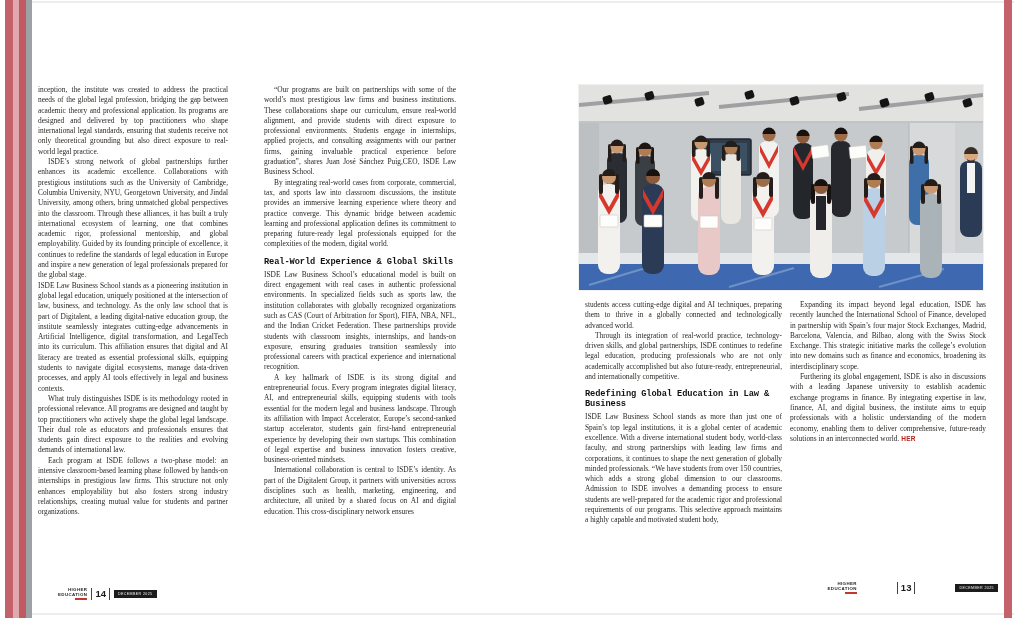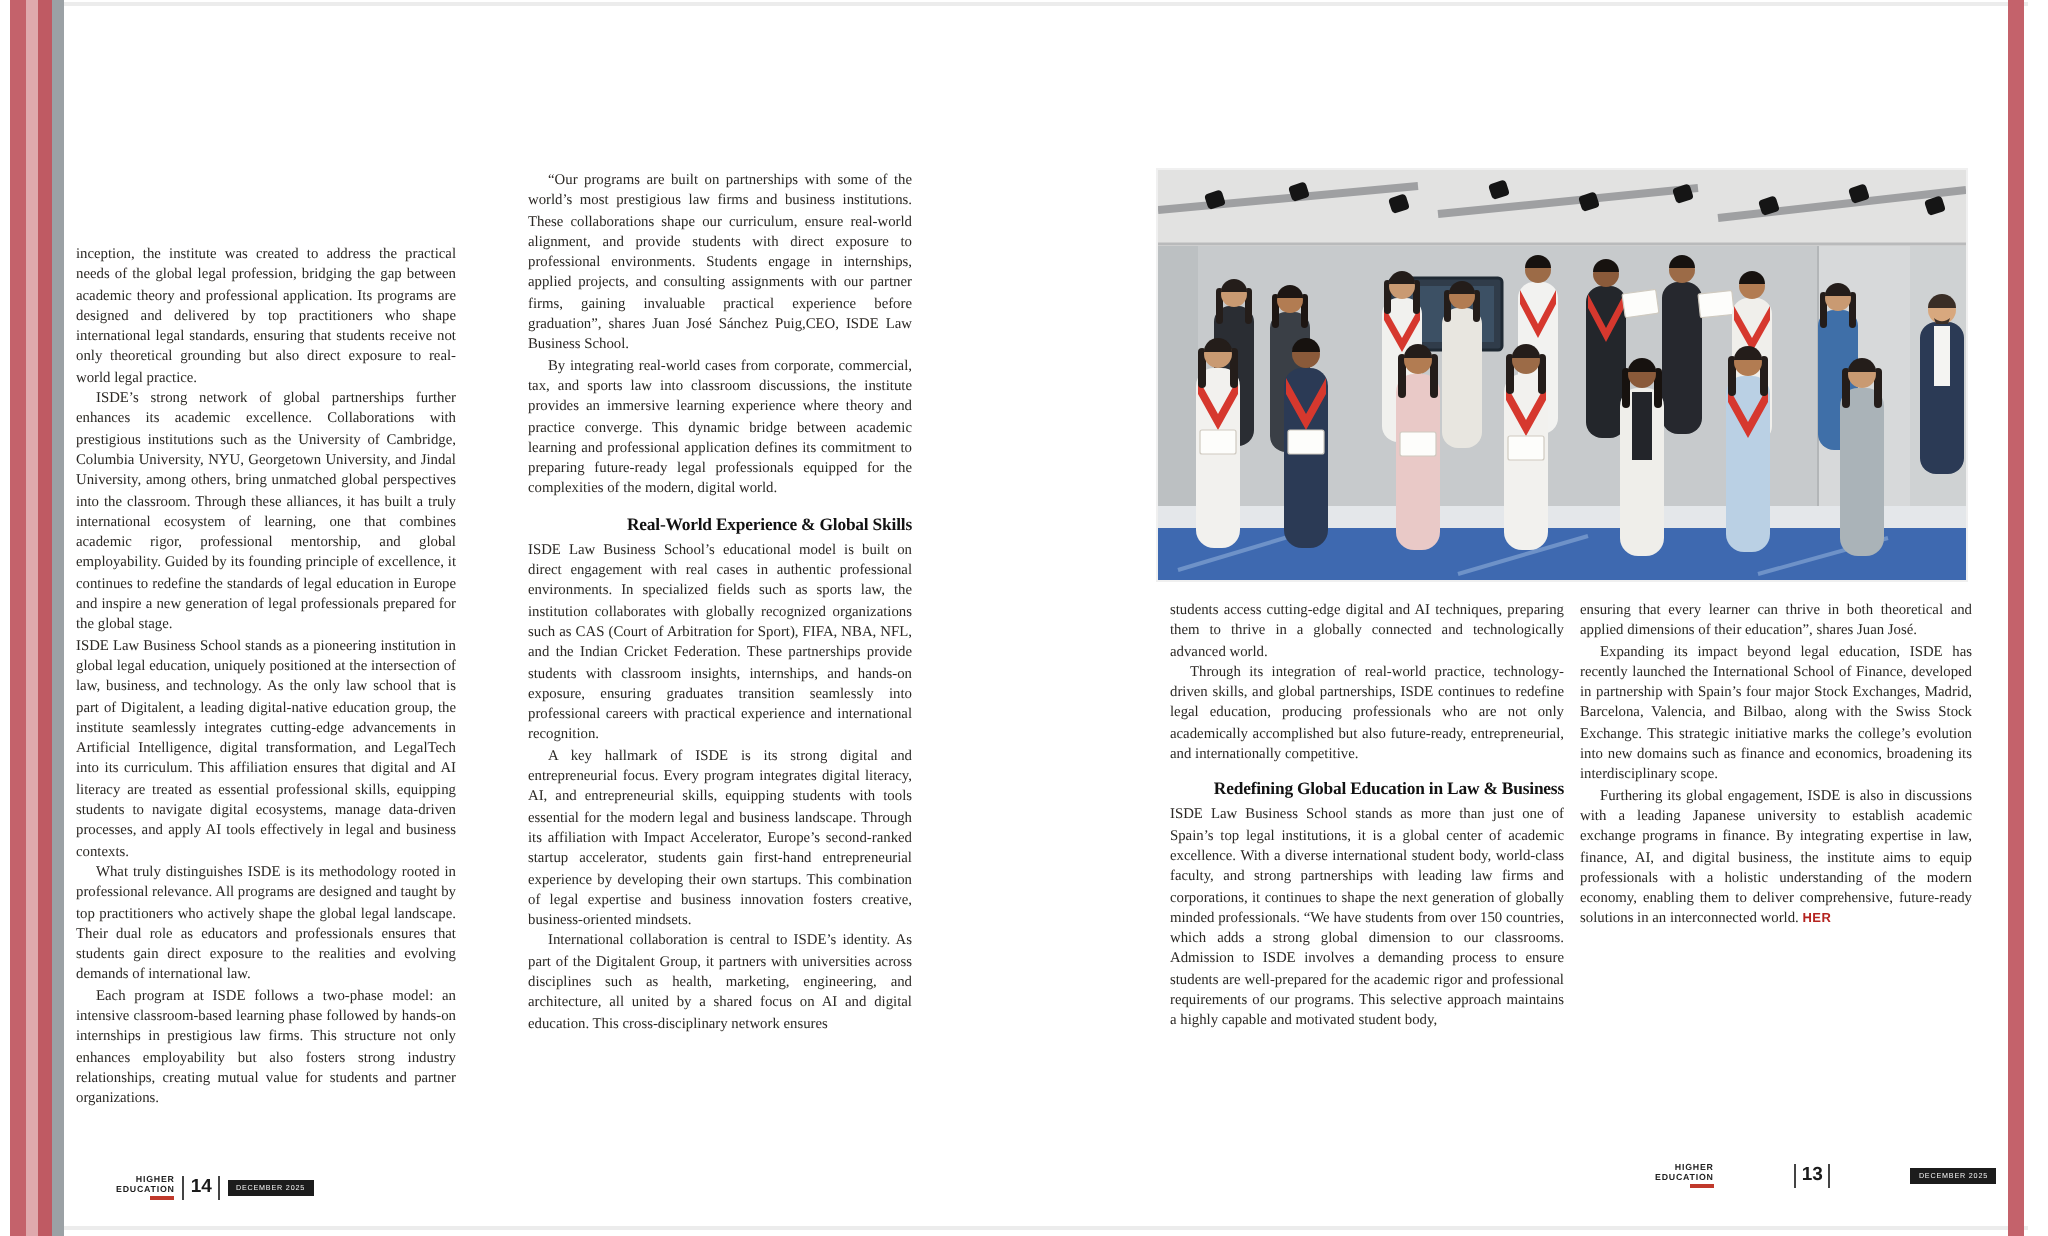--- a/index.html
+++ b/index.html
@@ -6,22 +6,22 @@
   .spread{position:relative;width:1024px;height:618px;background:#ffffff;overflow:hidden;
           font-family:"Liberation Serif","DejaVu Serif",serif;color:#26231f;}
   
   .stripe{position:absolute;top:0;bottom:0;}
   .edge-top,.edge-bottom{position:absolute;left:8px;right:10px;height:2px;background:#ececec;}
   .edge-top{top:1px}.edge-bottom{bottom:3px}
   
   .col{position:absolute;overflow:hidden;}
   p.body{margin:0;font-size:7.4px;line-height:10.3px;text-align:justify;color:#2b2824;}
   p.indent{text-indent:10px;}
-  h2.heading{margin:7px 0 3px 0;font-family:Liberation Serif, serif;
-             font-size:8.7px;line-height:10px;font-weight:bold;color:#121212;letter-spacing:-0.1px;text-align:right;}
+  h2.heading{margin:7px 0 3px 0;font-family:Liberation Mono, monospace;
+             font-size:8.7px;line-height:10px;font-weight:bold;color:#121212;letter-spacing:-0.1px;}
   .endmark{color:#b5231f;font-family:"Liberation Sans",sans-serif;font-weight:bold;font-size:6.5px;letter-spacing:0.2px;}
   
   .photo{position:absolute;left:578px;top:84px;width:404px;height:205px;border:1px solid #f0f0f0;box-sizing:content-box;}
   
   .footer{position:absolute;display:flex;align-items:center;gap:4px;height:16px;}
   .footer-left{left:58px;top:586px;}
   .footer-right{right:26px;top:580px;gap:40px;}
   .brand{display:flex;flex-direction:column;align-items:flex-end;line-height:4.6px;
          font-family:"Liberation Sans",sans-serif;font-weight:bold;color:#1d1d1d;}
   .brand span{font-size:4.4px;letter-spacing:0.4px;}
@@ -38,21 +38,21 @@
 
   <div class="edge-top"></div>
   <div class="edge-bottom"></div>
   <div class="stripe" style="left:5px;width:8px;background:#c4626b;"></div>
   <div class="stripe" style="left:13px;width:6px;background:#dfa9ad;"></div>
   <div class="stripe" style="left:19px;width:7px;background:#bf5a63;"></div>
   <div class="stripe" style="left:26px;width:6px;background:#9ba1a5;"></div>
   <div class="stripe" style="left:1004px;width:8px;background:#c4626b;"></div>
 
   <section>
-    <div class="col" style="left:38px;top:85px;width:190px;height:472px;margin-top:37px;">
+    <div class="col" style="left:38px;top:85px;width:190px;height:472px;">
       <p class="body">inception, the institute was created to address the practical needs of the global legal profession, bridging the gap between academic theory and professional application. Its programs are designed and delivered by top practitioners who shape international legal standards, ensuring that students receive not only theoretical grounding but also direct exposure to real-world legal practice.</p>
       <p class="body indent">ISDE’s strong network of global partnerships further enhances its academic excellence. Collaborations with prestigious institutions such as the University of Cambridge, Columbia University, NYU, Georgetown University, and Jindal University, among others, bring unmatched global perspectives into the classroom. Through these alliances, it has built a truly international ecosystem of learning, one that combines academic rigor, professional mentorship, and global employability. Guided by its founding principle of excellence, it continues to redefine the standards of legal education in Europe and inspire a new generation of legal professionals prepared for the global stage.</p>
       <p class="body">ISDE Law Business School stands as a pioneering institution in global legal education, uniquely positioned at the intersection of law, business, and technology. As the only law school that is part of Digitalent, a leading digital-native education group, the institute seamlessly integrates cutting-edge advancements in Artificial Intelligence, digital transformation, and LegalTech into its curriculum. This affiliation ensures that digital and AI literacy are treated as essential professional skills, equipping students to navigate digital ecosystems, manage data-driven processes, and apply AI tools effectively in legal and business contexts.</p>
       <p class="body indent">What truly distinguishes ISDE is its methodology rooted in professional relevance. All programs are designed and taught by top practitioners who actively shape the global legal landscape. Their dual role as educators and professionals ensures that students gain direct exposure to the realities and evolving demands of international law.</p>
       <p class="body indent">Each program at ISDE follows a two-phase model: an intensive classroom-based learning phase followed by hands-on internships in prestigious law firms. This structure not only enhances employability but also fosters strong industry relationships, creating mutual value for students and partner organizations.</p>
     </div>
     <div class="col" style="left:232px;top:85px;width:192px;height:472px;margin-left:32px;">
       <p class="body indent">“Our programs are built on partnerships with some of the world’s most prestigious law firms and business institutions. These collaborations shape our curriculum, ensure real-world alignment, and provide students with direct exposure to professional environments. Students engage in internships, applied projects, and consulting assignments with our partner firms, gaining invaluable practical experience before graduation”, shares Juan José Sánchez Puig,CEO, ISDE Law Business School.</p>
       <p class="body indent">By integrating real-world cases from corporate, commercial, tax, and sports law into classroom discussions, the institute provides an immersive learning experience where theory and practice converge. This dynamic bridge between academic learning and professional application defines its commitment to preparing future-ready legal professionals equipped for the complexities of the modern, digital world.</p>
       <h2 class="heading">Real-World Experience &amp; Global Skills</h2>
@@ -246,21 +246,20 @@
       </g>
     </svg>
 
     <div class="col" style="left:585px;top:300px;width:197px;height:278px;">
       <p class="body">students access cutting-edge digital and AI techniques, preparing them to thrive in a globally connected and technologically advanced world.</p>
       <p class="body indent">Through its integration of real-world practice, technology-driven skills, and global partnerships, ISDE continues to redefine legal education, producing professionals who are not only academically accomplished but also future-ready, entrepreneurial, and internationally competitive.</p>
       <h2 class="heading">Redefining Global Education in Law &amp; Business</h2>
       <p class="body">ISDE Law Business School stands as more than just one of Spain’s top legal institutions, it is a global center of academic excellence. With a diverse international student body, world-class faculty, and strong partnerships with leading law firms and corporations, it continues to shape the next generation of globally minded professionals. “We have students from over 150 countries, which adds a strong global dimension to our classrooms. Admission to ISDE involves a demanding process to ensure students are well-prepared for the academic rigor and professional requirements of our programs. This selective approach maintains a highly capable and motivated student body,</p>
     </div>
     <div class="col" style="left:790px;top:300px;width:196px;height:278px;">
-      <p class="body">ensuring that every learner can thrive in both theoretical and applied dimensions of their education”, shares Juan José.</p>
       <p class="body indent">Expanding its impact beyond legal education, ISDE has recently launched the International School of Finance, developed in partnership with Spain’s four major Stock Exchanges, Madrid, Barcelona, Valencia, and Bilbao, along with the Swiss Stock Exchange. This strategic initiative marks the college’s evolution into new domains such as finance and economics, broadening its interdisciplinary scope.</p>
       <p class="body indent"><span>Furthering its global engagement, ISDE is also in discussions with a leading Japanese university to establish academic exchange programs in finance. By integrating expertise in law, finance, AI, and digital business, the institute aims to equip professionals with a holistic understanding of the modern economy, enabling them to deliver comprehensive, future-ready solutions in an interconnected world.</span> <span class="endmark">HER</span></p>
     </div>
     <div class="footer footer-right">
       <div class="brand">
         <span>HIGHER</span>
         <span>EDUCATION</span>
         <span class="logo-underline"></span>
       </div>
       <div class="pageno">13</div>

